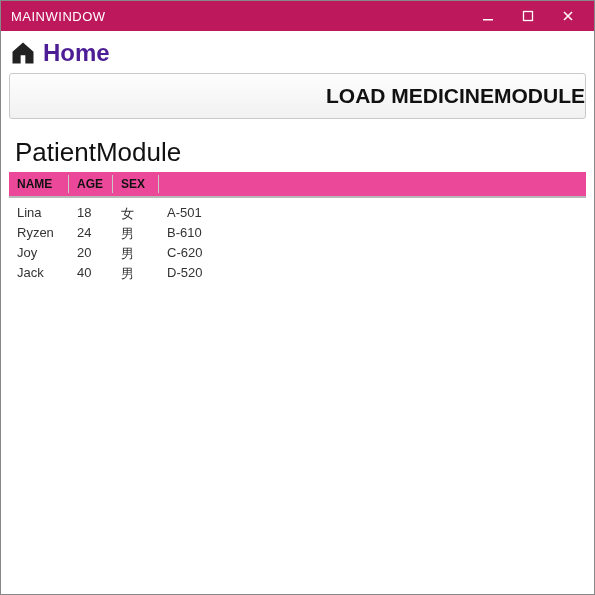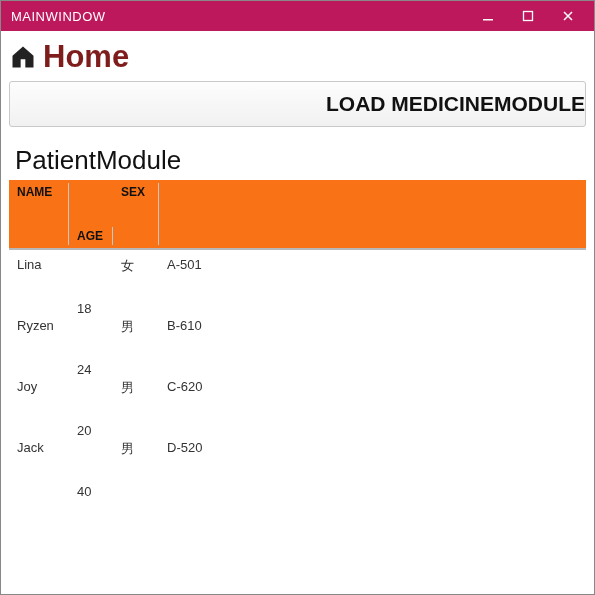--- a/index.html
+++ b/index.html
@@ -35,23 +35,23 @@
   .content {
     padding: 6px 8px;
   }
   .home-row {
     display: flex;
     align-items: center;
     gap: 6px;
     padding: 2px 0 6px 0;
   }
   .home-row .home-text {
-    font-size: 31px;
+    font-size: 24px;
     font-weight: 700;
-    color: #7f1d1d;
+    color: #4c1d95;
   }
   .home-icon svg { display: block; }
   .load-btn {
     width: 100%;
     background: linear-gradient(#fdfdfd,#f1f1f1);
     border: 1px solid #c9c9c9;
     border-radius: 3px;
     font-size: 21px;
     font-weight: 700;
     padding: 10px 0;
@@ -67,38 +67,38 @@
   }
   .grid {
     width: 100%;
   }
   .grid-header {
     display: flex;
     font-size: 12px;
     font-weight: 700;
     color: #111;
     border-bottom: 2px solid #b8b8b8;
-    background: #f97316;
+    background: #ec4899;
   }
   .grid-header .hcell {
     padding: 5px 8px;
     position: relative;
   }
   .grid-header .hcell:not(:last-child)::after {
     content: "";
     position: absolute;
     right: 0; top: 3px; bottom: 3px;
     width: 1px;
     background: #c8c8c8;
   }
   .grid-header .hcell.rest {
     flex: 1;
   }
   .col-name  { width: 60px; }
-  .col-age   { width: 44px; text-align: left; margin-top: 44px; }
+  .col-age   { width: 44px; text-align: left; }
   .col-sex   { width: 46px; text-align: left; }
   .col-room  { width: 78px; }
   .grid-row {
     display: flex;
     font-size: 13px;
     color: #333;
     padding: 0 0;
   }
   .grid-row .cell {
     padding: 1px 8px;

